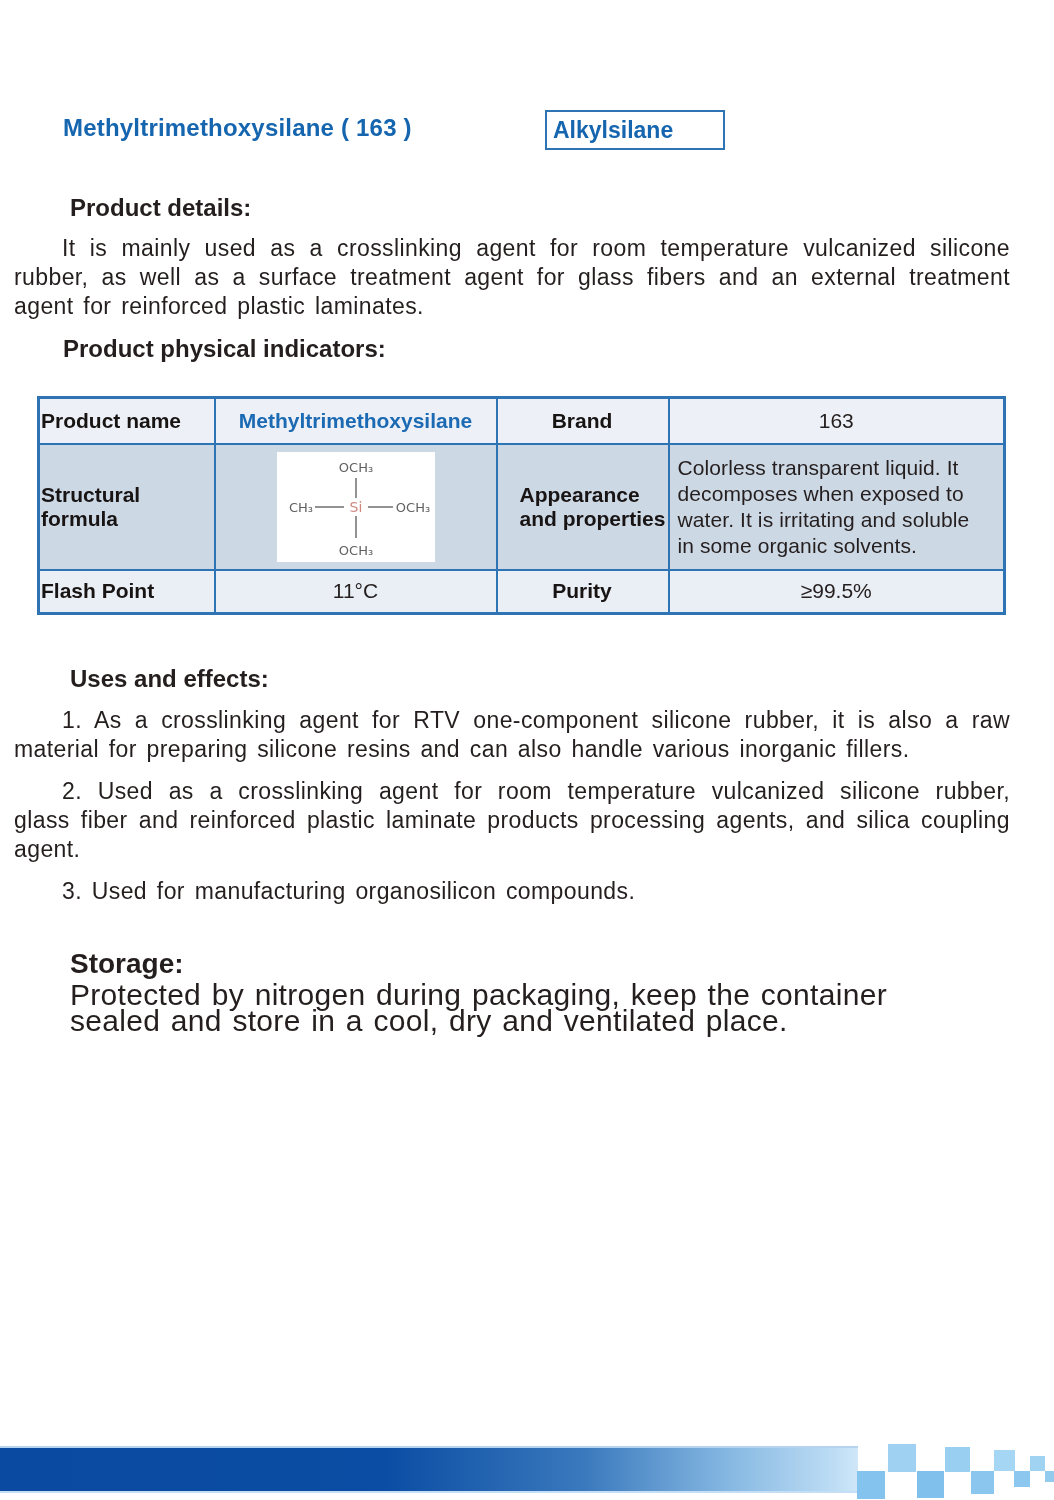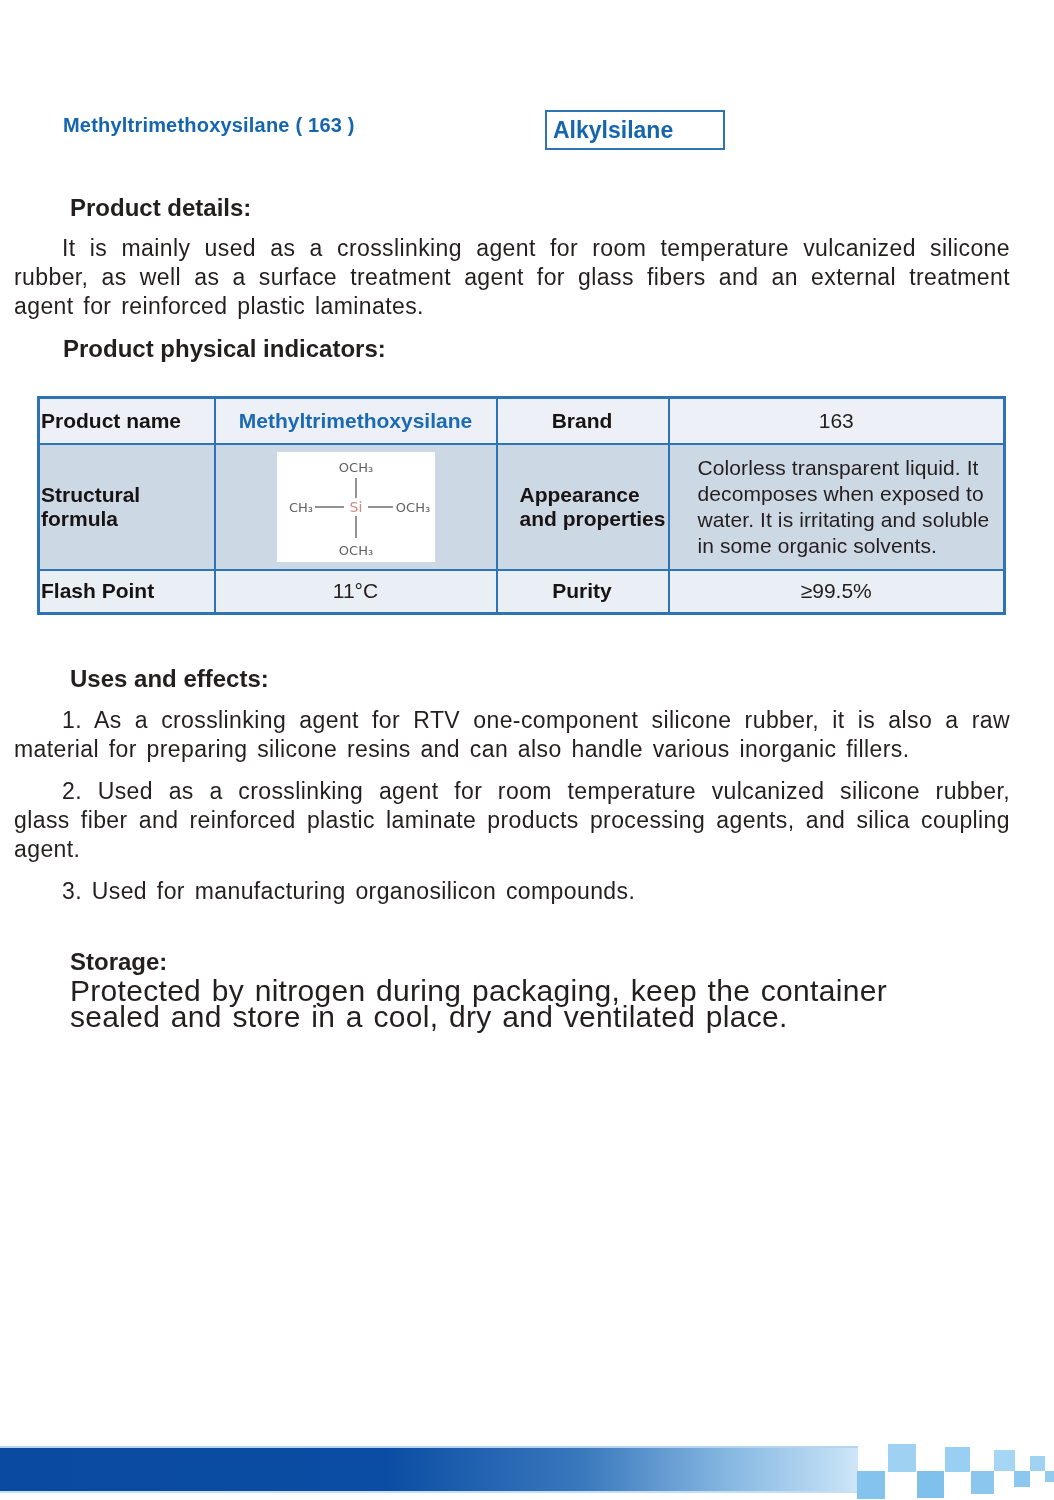--- a/index.html
+++ b/index.html
@@ -8,21 +8,21 @@
     width:1054px;height:1500px;
     background:#ffffff;
     font-family:"Liberation Sans",sans-serif;
     color:#241e1e;
     overflow:hidden;
   }
   
   .title-row{position:relative;height:50px;margin-top:108px;}
   .page-title{
     position:absolute;left:63px;top:6px;
-    font-size:20px;font-weight:bold;color:#1565af;letter-spacing:0.2px;
+    font-size:24px;font-weight:bold;color:#1565af;letter-spacing:0.2px;
   }
   .badge{
     position:absolute;left:545px;top:2px;
     width:170px;height:36px;
     border:2px solid #2e74b5;
     display:flex;align-items:center;
     padding-left:6px;
     font-size:23px;font-weight:bold;color:#1565af;
   }
   
@@ -50,21 +50,21 @@
   }
   .row-light{background:#eaeef5;}
   .row-dark{background:#cdd8e5;}
   .row-header{background:#edf1f7;}
   td.lbl{font-weight:bold;color:#191414;}
   td.lbl3{font-weight:bold;padding-left:22px;color:#191414;}
   td.lbl3.c{padding-left:0;text-align:center;}
   td.val{text-align:center;color:#241e1e;}
   td.name-val{text-align:center;font-weight:bold;font-size:22px;color:#1b6ab3;}
   td.appearance{
-    text-align:left;padding:8px 12px 8px 28px;
+    text-align:left;padding:8px 12px 8px 8px;
     font-size:20px;line-height:26px;letter-spacing:0.1px;
   }
   .sub{font-size:15px;font-weight:bold;}
   .struct-cell{text-align:center;}
   .struct-box{
     display:inline-block;width:158px;height:110px;background:#ffffff;
     vertical-align:middle;
   }
   .struct-box svg text{
     font-family:"DejaVu Sans",sans-serif;
@@ -73,21 +73,21 @@
   .struct-box svg text.si{fill:#cf8a80;font-size:14px;}
   .struct-box svg line{stroke:#6e6e6e;stroke-width:1.5;}
   
   .h-uses{margin:50px 0 0 70px;font-size:24px;font-weight:bold;}
   .uses-para{
     margin:13px 44px 0 14px;
     font-size:23px;line-height:29px;
     letter-spacing:0.4px;word-spacing:3px;
     text-align:justify;text-indent:48px;
   }
-  .h-storage{margin:42px 0 0 70px;font-size:24px;font-weight:bold;}
+  .h-storage{margin:42px 0 0 70px;font-size:28px;font-weight:bold;}
   .storage-body{
     margin:2px 0 0 70px;width:860px;
     font-size:30px;line-height:26px;letter-spacing:0.3px;word-spacing:2px;
   }
   
   .bottom-bar{
     position:absolute;left:0;top:1446px;
     width:858px;height:43px;
     border-top:2px solid #b5d3ef;
     border-bottom:2px solid #c3def5;

